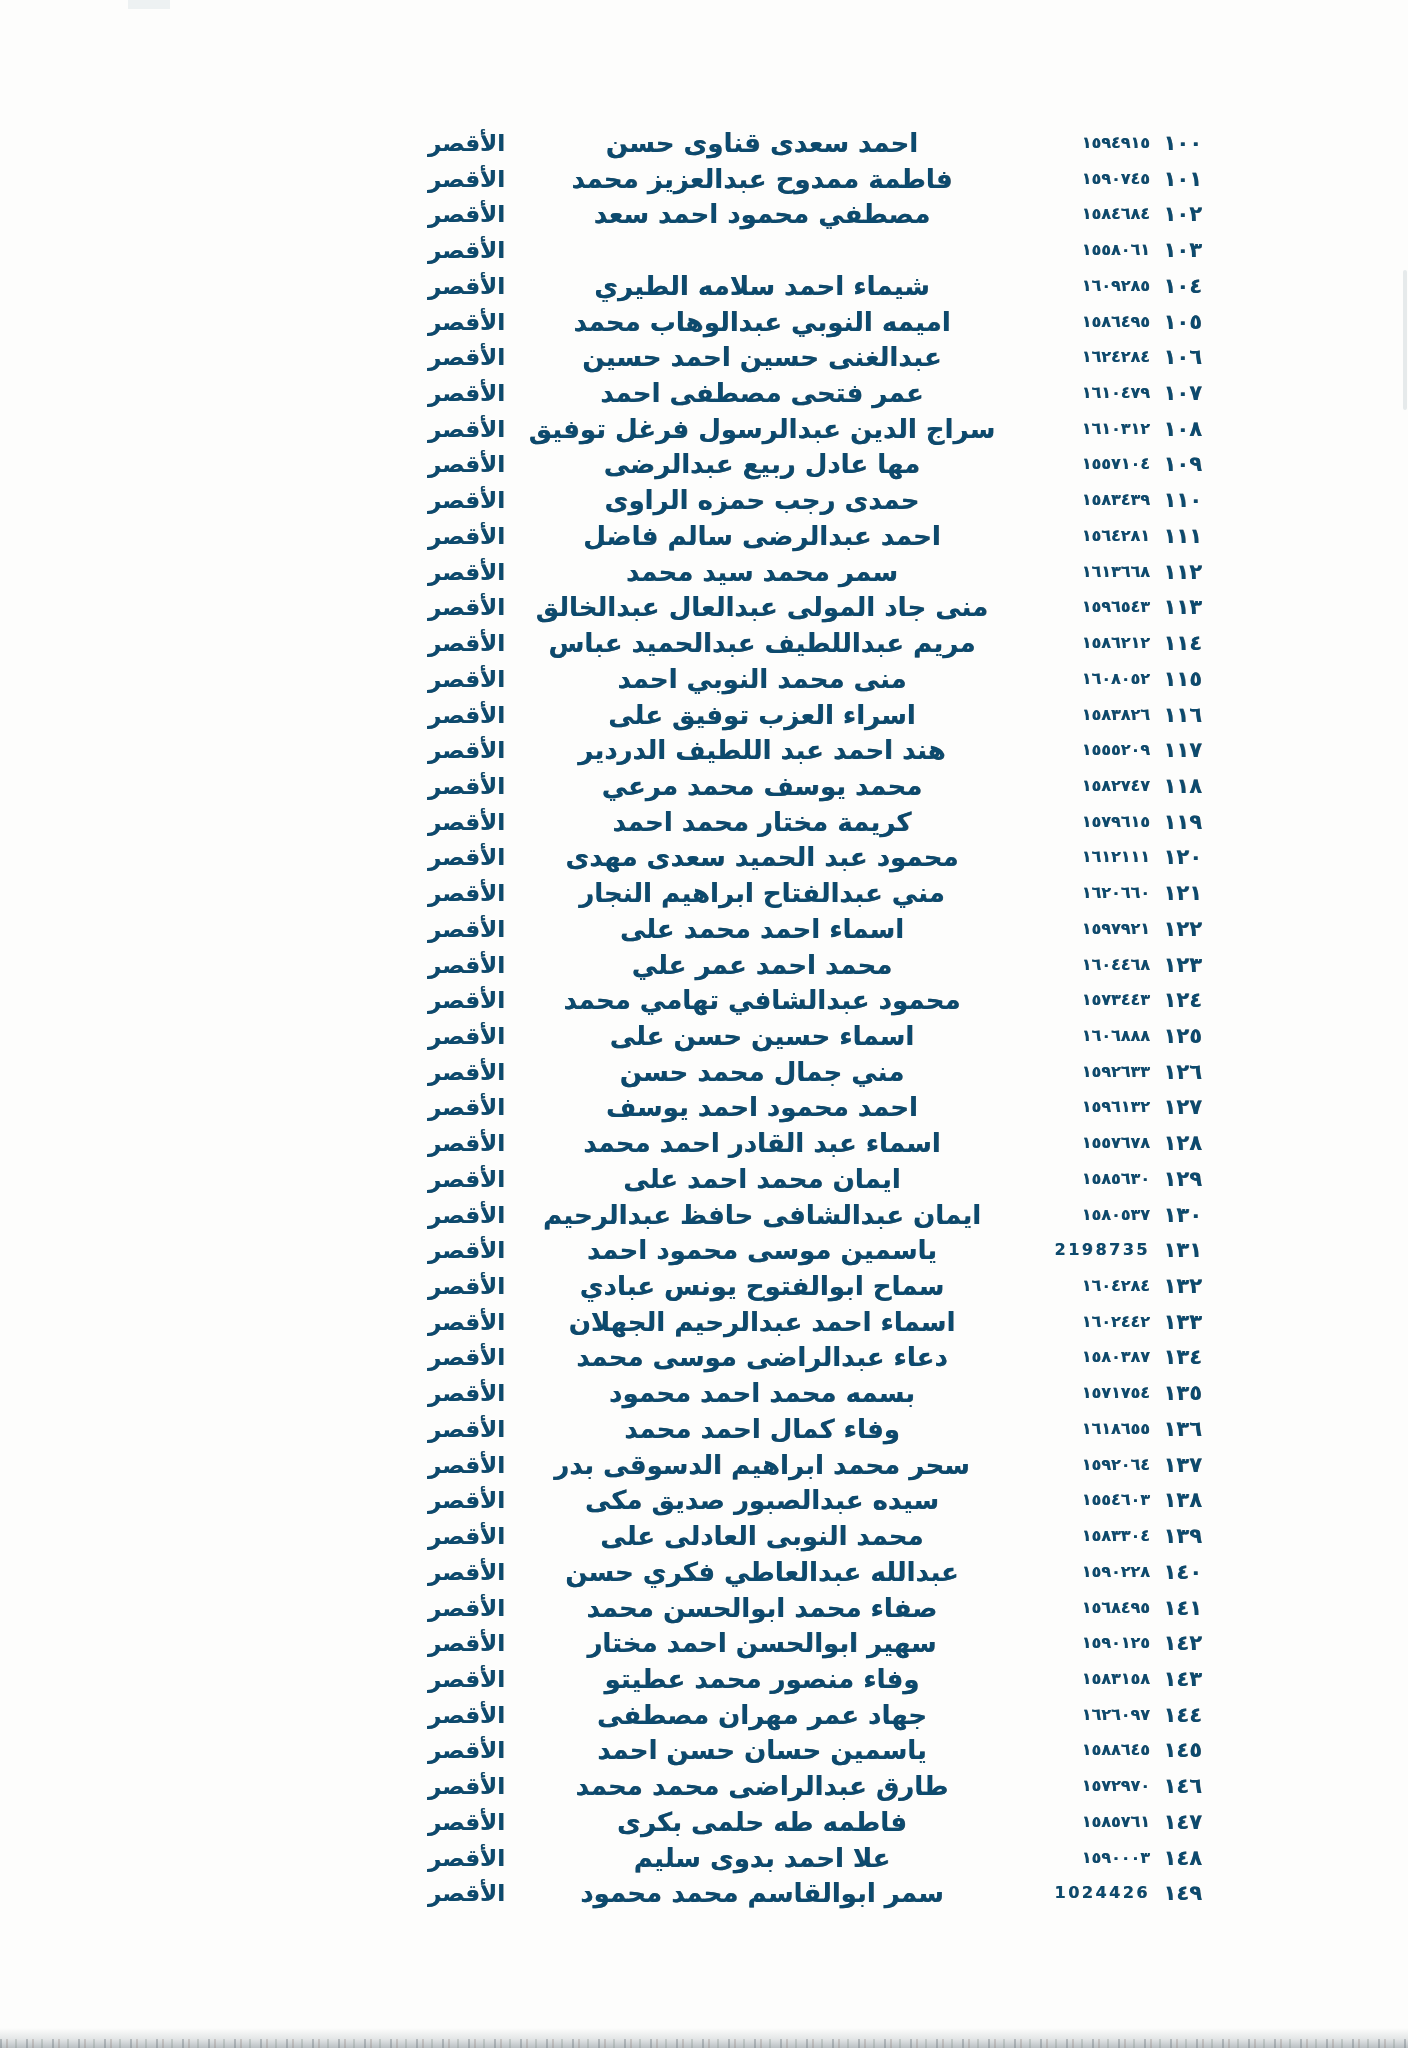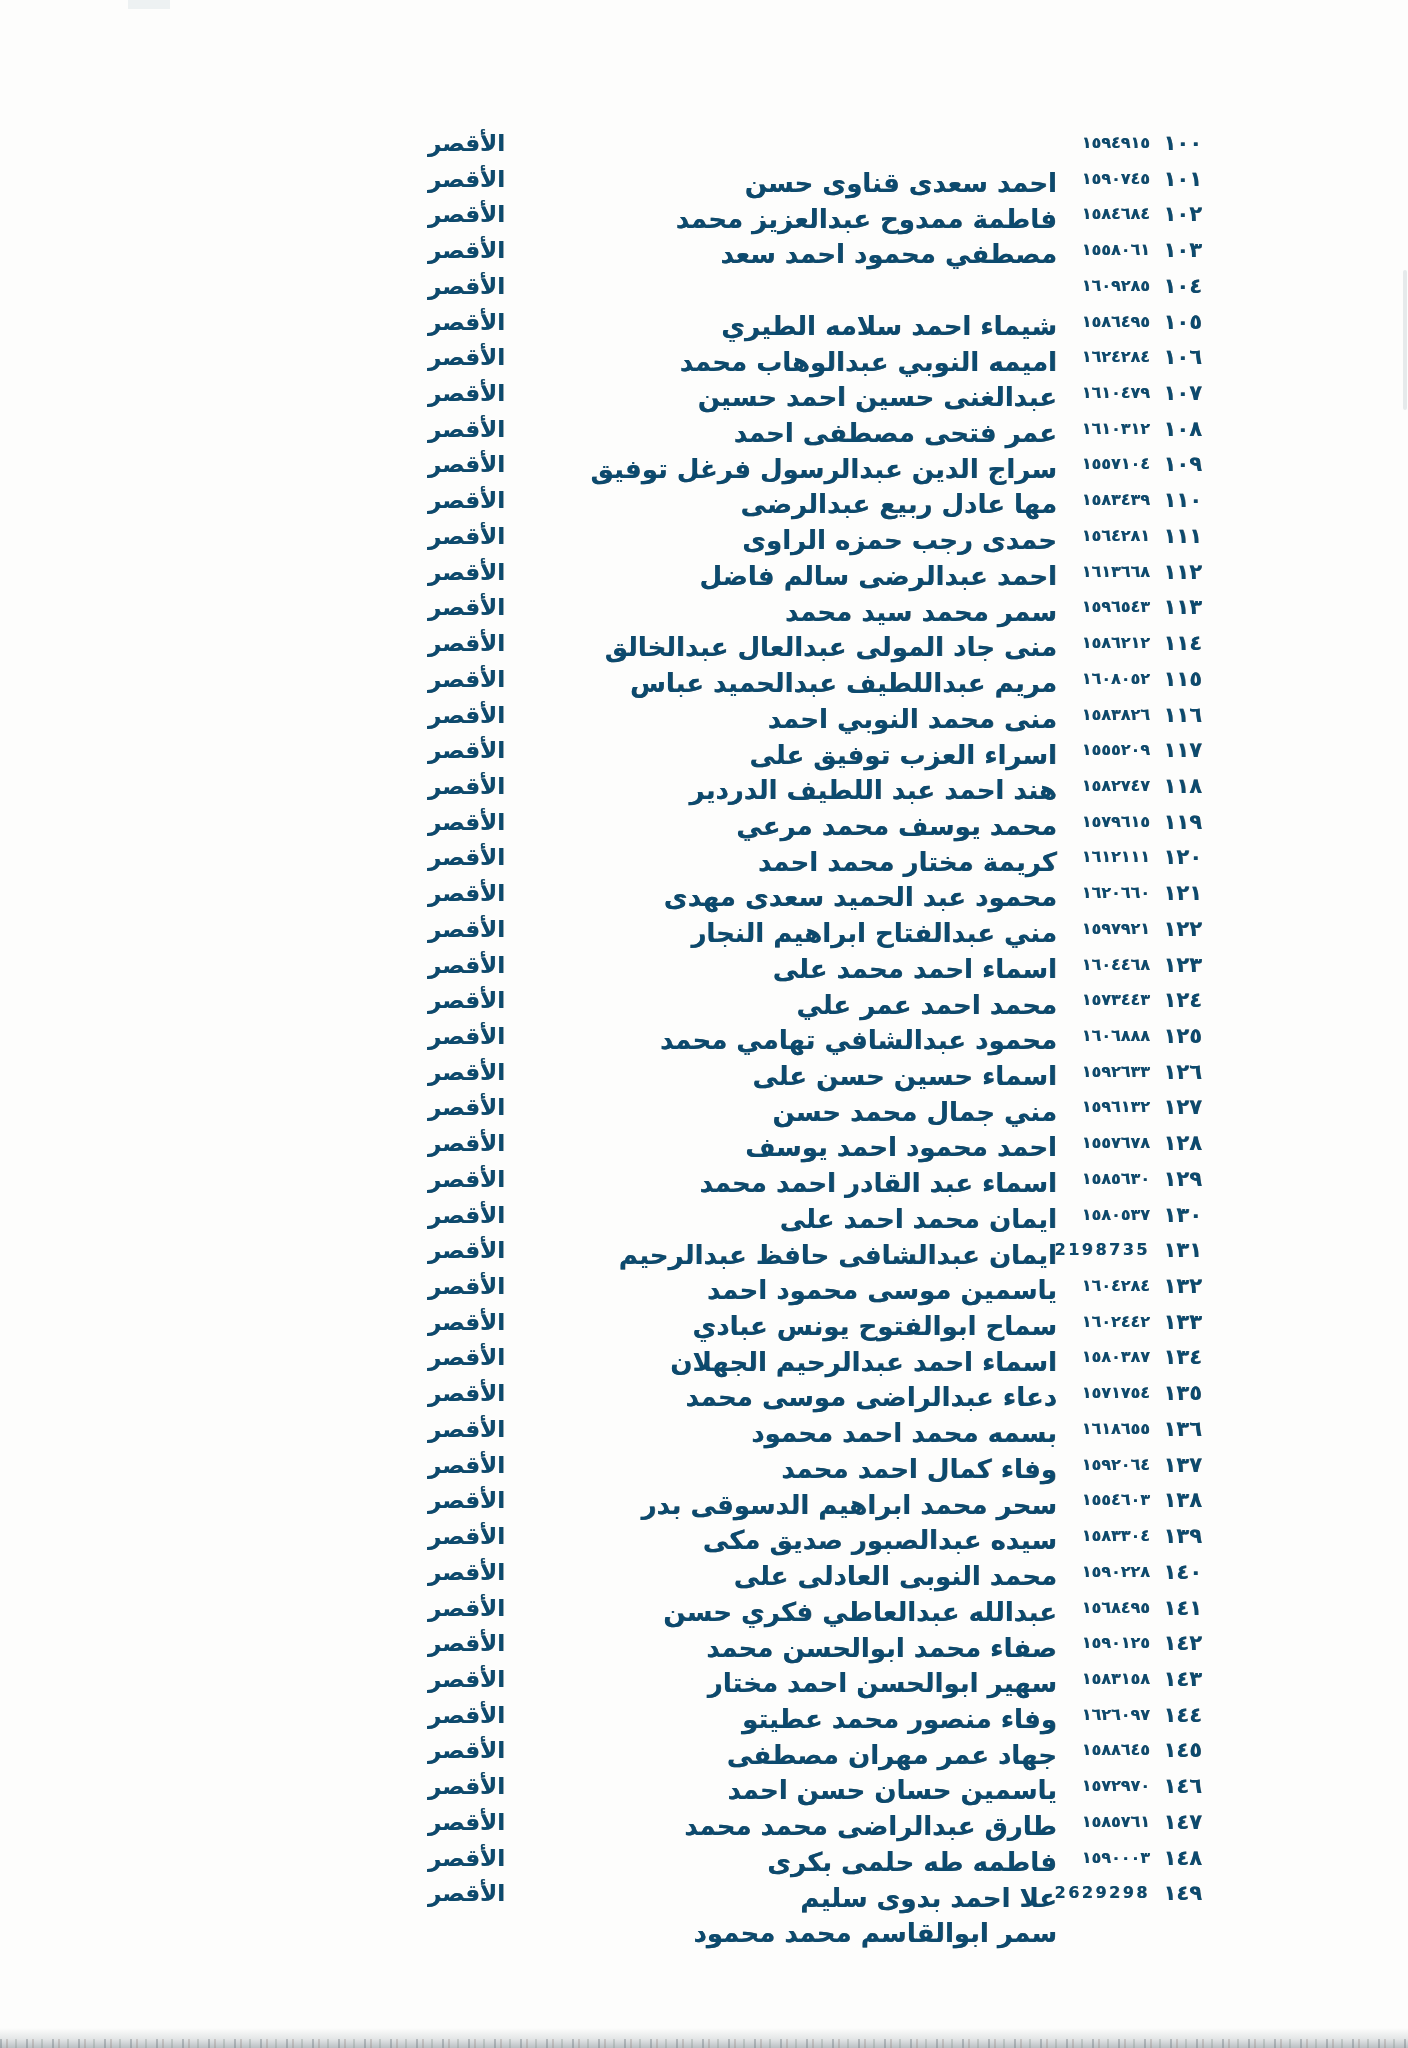--- a/index.html
+++ b/index.html
@@ -20,21 +20,21 @@
     background:#e6eaeb; border-radius:2px;
   }
   .scan-list { position:absolute; inset:0; }
   .row {
     position:absolute; left:12px; width:100%; height:36px; line-height:36px;
     font-weight:bold; color:#0c4a6e;
     text-shadow:0.3px 0.3px 0.6px rgba(0,0,0,0.5);
     white-space:nowrap;
   }
   .gov   { position:absolute; left:416px; font-size:23px; }
-  .name  { position:absolute; left:455px; width:590px; font-size:26px;margin-top:40px; }
+  .name  { position:absolute; left:455px; width:590px; text-align:center; font-size:26px; }
   .id    { position:absolute; right:270px; font-size:16px; letter-spacing:2.5px;text-align:right; }
   .serial{ position:absolute; right:218px; width:50px; text-align:right; font-size:21px; letter-spacing:2px; }
   .bottom-band {
     position:absolute; bottom:0; left:0; width:100%; height:20px;
     background:linear-gradient(to bottom, rgba(200,205,208,0) 0%, rgba(196,202,205,0.45) 55%, rgba(178,185,189,0.9) 100%);
   }
   .bottom-speckles {
     position:absolute; bottom:0; left:0; width:100%; height:9px;
     background:repeating-linear-gradient(90deg,
       rgba(110,120,126,0.40) 0 2px, rgba(0,0,0,0) 2px 6px,
@@ -339,21 +339,21 @@
   </div>
       <div class="row" dir="ltr" style="top: 1839.56px;">
     <span class="gov" dir="rtl" lang="ar">الأقصر</span>
     <span class="name" dir="rtl" lang="ar">علا احمد بدوى سليم</span>
     <span class="id" dir="ltr">١٥٩٠٠٠٣</span>
     <span class="serial" dir="ltr">١٤٨</span>
   </div>
       <div class="row" dir="ltr" style="top: 1875.28px;">
     <span class="gov" dir="rtl" lang="ar">الأقصر</span>
     <span class="name" dir="rtl" lang="ar">سمر ابوالقاسم محمد محمود</span>
-    <span class="id" dir="ltr">2629298</span>
+    <span class="id" dir="ltr">1024426</span>
     <span class="serial" dir="ltr">١٤٩</span>
   </div>
     </div>
 
   <div class="bottom-band">
     <div class="bottom-speckles"></div>
   </div>
 </div>
 
 </body></html>

